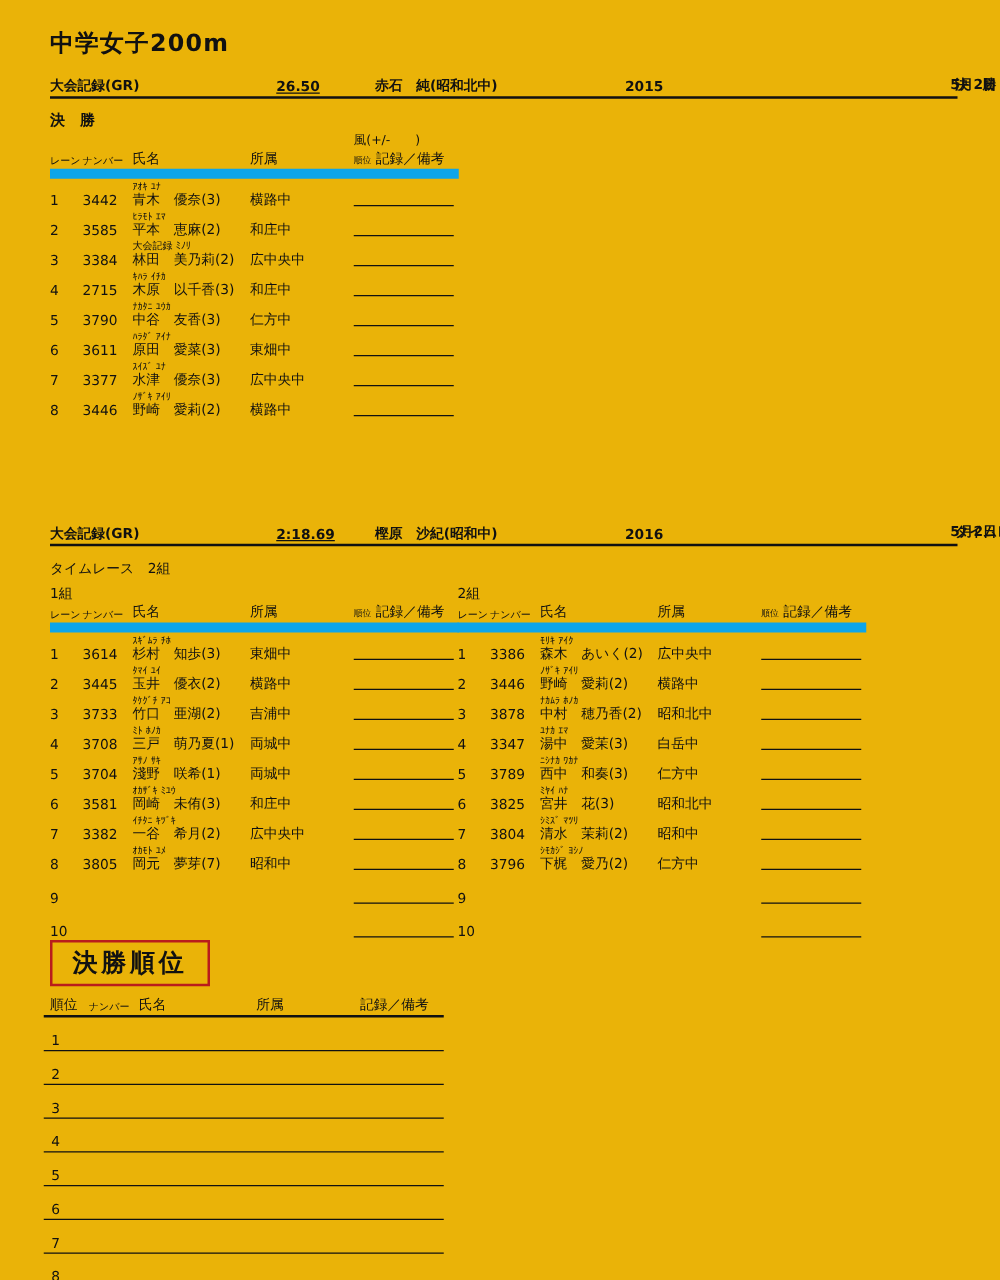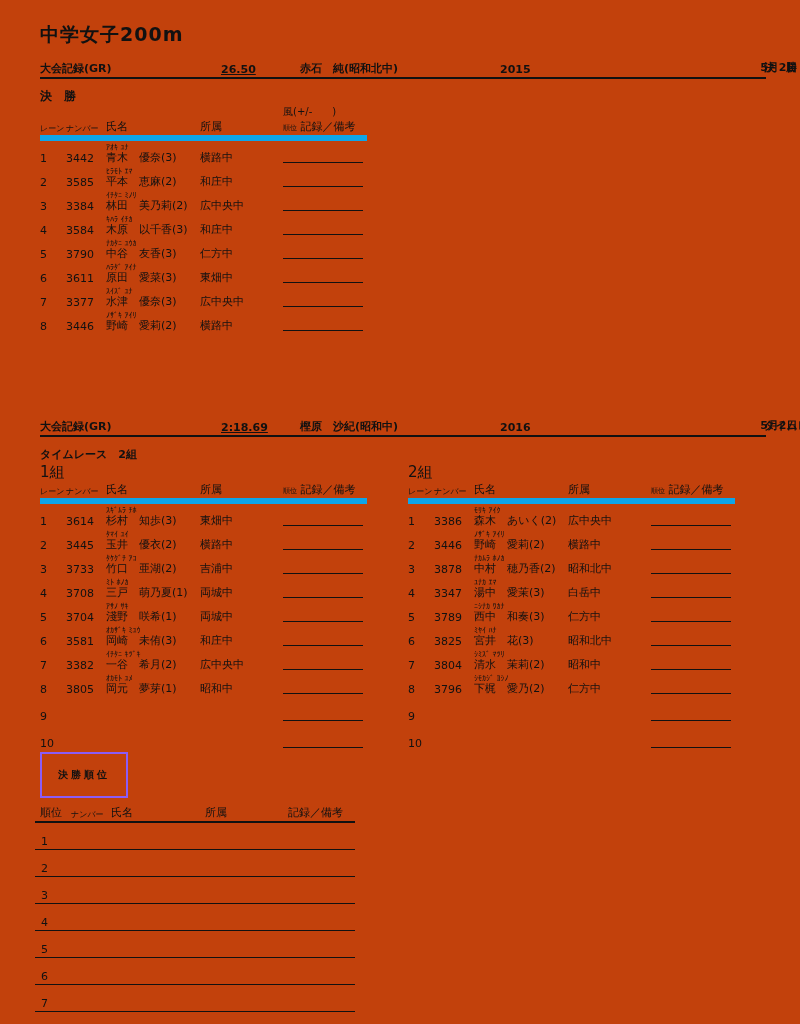--- a/index.html
+++ b/index.html
@@ -1,57 +1,57 @@
 <!DOCTYPE html>
 <html><head>
 <meta charset="utf-8">
 <style>
   html,body{margin:0;padding:0;background:#e8e8e8;}
   .page{
-    position:relative;width:800px;height:1024px;background:#c2410c;color:#111;
+    position:relative;width:800px;height:1024px;background:#eab308;color:#111;
     font-family:"DejaVu Sans","Liberation Sans",sans-serif;
     margin:0 auto;overflow:hidden;
   }
-  .abs{position:absolute;font-weight:bold;}
+  .abs{position:absolute;}
   
   .event-title{font-size:19px;font-weight:bold;letter-spacing:1px;white-space:nowrap;}
   
   .recline{position:absolute;left:40px;width:726px;height:17px;border-bottom:2px solid #111;
            font-size:11px;font-weight:600;}
   .recline span{position:absolute;bottom:1px;white-space:nowrap;}
   .rec-label{left:0;}
   .rec-value{left:181px;text-decoration:underline;}
   .rec-holder{left:260px;}
   .rec-year{left:460px;}
   .rec-dt{right:2px;}
   .round-label{font-size:12px;font-weight:600;white-space:nowrap;}
   
   .etable{position:absolute;width:327px;font-size:11px;}
   .egrid{display:grid;grid-template-columns:26px 40px 94px 83px 84px;}
   .toprow{height:14px;position:relative;font-size:10px;}
   .toprow .windlbl{position:absolute;left:243px;bottom:0;white-space:nowrap;}
-  .toprow .heatlbl{position:absolute;left:0;bottom:0;font-size:15px;}
-  .thead{border-bottom:6px solid #0ea5e9;align-items:end;padding-bottom:1px;height:15px;}
+  .toprow .heatlbl{position:absolute;left:0;bottom:0;font-size:11px;}
+  .thead{border-bottom:8px solid #0ea5e9;align-items:end;padding-bottom:1px;height:15px;}
   .thead span{white-space:nowrap;}
   .th-s{font-size:8px;}
   .tiny{font-size:7px;}
   .reccol{white-space:nowrap;}
   .erow{height:24px;align-items:end;position:relative;}
   .heat .erows .erow:nth-last-child(-n+2){height:27px;}
   .c-lane,.c-num{font-size:11px;}
   .c-name{position:relative;white-space:nowrap;overflow:visible;}
   .ruby{position:absolute;bottom:13px;left:0;font-size:8px;letter-spacing:0;white-space:nowrap;}
   .nm{font-size:11px;margin-top:28px;}
   .c-club{white-space:nowrap;}
   .c-rec{align-self:end;}
   .blank{display:block;border-bottom:1px solid #111;width:80px;height:0;margin-bottom:2px;}
   
   .ftable{position:absolute;left:35px;width:320px;font-size:11px;}
-  .fbox{display:inline-block;border:2px solid #8b5cf6;font-size:10px;font-weight:bold;
-        padding:14px 16px;letter-spacing:3px;margin-left:5px;white-space:nowrap;}
+  .fbox{display:inline-block;border:2px solid #b91c1c;font-size:20px;font-weight:bold;
+        padding:3px 16px;letter-spacing:3px;margin-left:5px;white-space:nowrap;}
   .fhead{display:grid;grid-template-columns:31px 40px 94px 83px 72px;border-bottom:2px solid #111;
          align-items:end;padding:2px 0 1px 5px;margin-top:5px;}
   .fhead span{white-space:nowrap;}
   .frow{height:26px;border-bottom:1px solid #111;position:relative;}
   .frow span{position:absolute;left:6px;bottom:1px;font-size:11px;}
 </style>
 </head>
 <body>
 
 <div class="page">
@@ -104,32 +104,32 @@
           <span class="c-club">和庄中</span>
           <span class="c-rec">
             <span class="blank"></span>
           </span>
         </div>
 
         <div class="egrid erow">
           <span class="c-lane">3</span>
           <span class="c-num">3384</span>
           <span class="c-name">
-            <span class="ruby">ｲﾁﾀﾆ ﾐﾉﾘ</span>
+            <span class="ruby">大会記録 ﾐﾉﾘ</span>
             <span class="nm">林田　美乃莉(2)</span>
           </span>
           <span class="c-club">広中央中</span>
           <span class="c-rec">
             <span class="blank"></span>
           </span>
         </div>
 
         <div class="egrid erow">
           <span class="c-lane">4</span>
-          <span class="c-num">3584</span>
+          <span class="c-num">2715</span>
           <span class="c-name">
             <span class="ruby">ｷﾊﾗ ｲﾁｶ</span>
             <span class="nm">木原　以千香(3)</span>
           </span>
           <span class="c-club">和庄中</span>
           <span class="c-rec">
             <span class="blank"></span>
           </span>
         </div>
 
@@ -300,21 +300,21 @@
           <span class="c-rec">
             <span class="blank"></span>
           </span>
         </div>
 
         <div class="egrid erow">
           <span class="c-lane">8</span>
           <span class="c-num">3805</span>
           <span class="c-name">
             <span class="ruby">ｵｶﾓﾄ ﾕﾒ</span>
-            <span class="nm">岡元　夢芽(1)</span>
+            <span class="nm">岡元　夢芽(7)</span>
           </span>
           <span class="c-club">昭和中</span>
           <span class="c-rec">
             <span class="blank"></span>
           </span>
         </div>
 
         <div class="egrid erow">
           <span class="c-lane">9</span>
           <span class="c-num"></span>
@@ -336,21 +336,21 @@
             <span class="nm"></span>
           </span>
           <span class="c-club"></span>
           <span class="c-rec">
             <span class="blank"></span>
           </span>
         </div>
       </div>
   </div>
 
-  <div class="etable heat" style="top:468px;left:408px;">
+  <div class="etable heat" style="top:468px;left:366px;">
     <div class="toprow">
       <span class="heatlbl">2組</span>
     </div>
     <div class="egrid thead">
       <span class="th-s">レーン</span>
       <span class="th-s">ナンバー</span>
       <span>氏名</span>
       <span>所属</span>
       <span class="reccol"><span class="tiny">順位</span> <span>記録／備考</span></span>
     </div>

